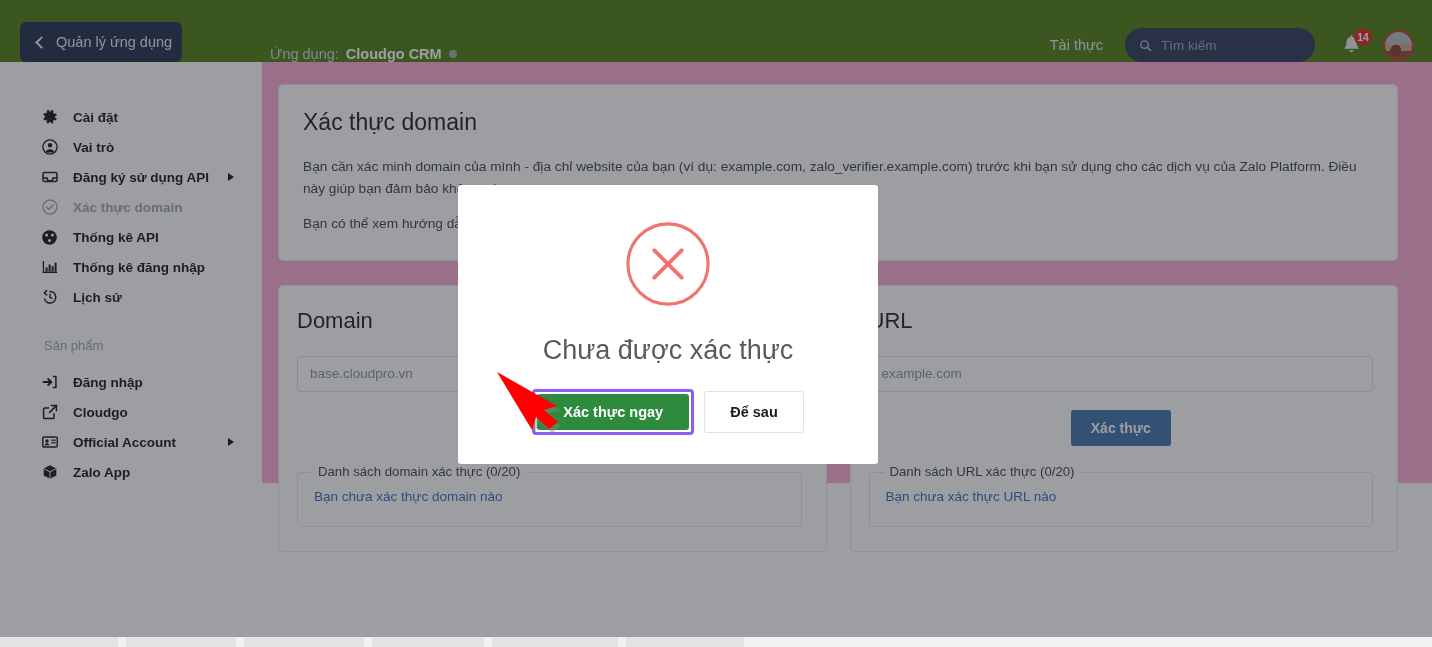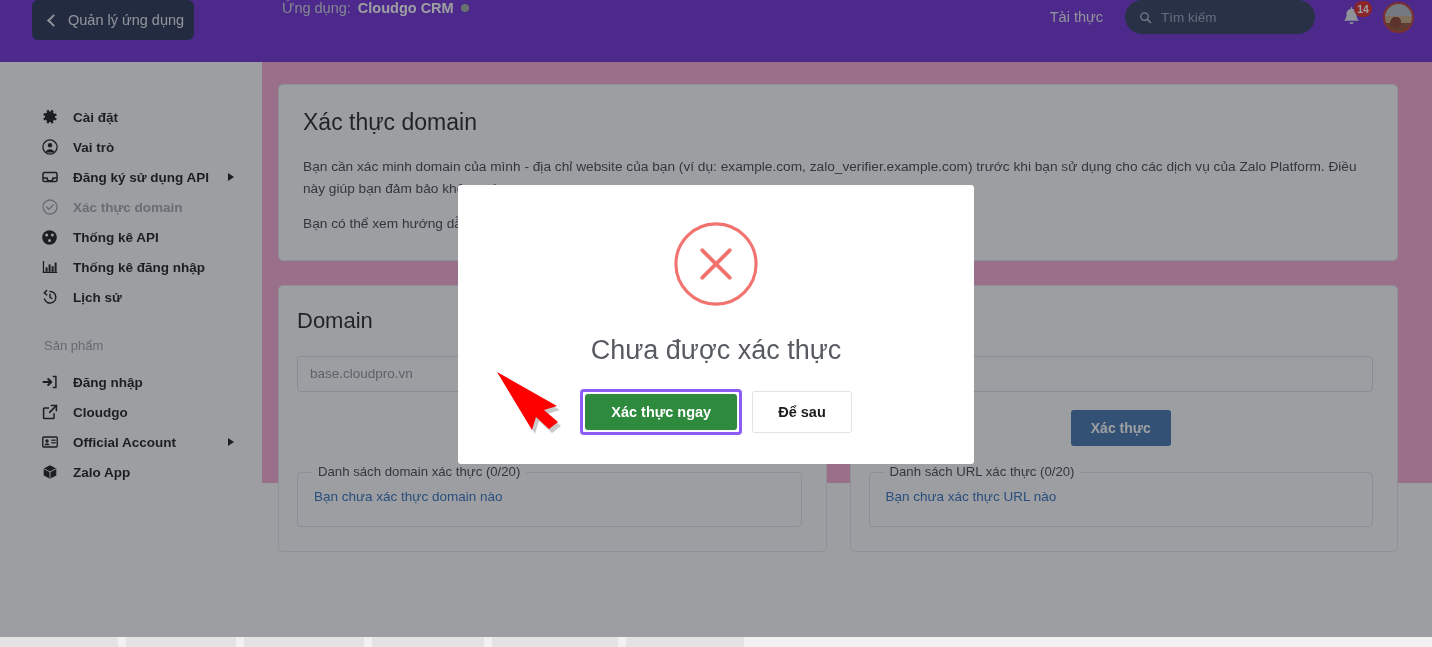--- a/index.html
+++ b/index.html
@@ -14,24 +14,23 @@
   .app {
     position: relative;
     width: 1432px; height: 647px;
     background: #ffffff;
   }
 
   
   .topbar {
     position: absolute; top: 0; left: 0;
     width: 1432px; height: 62px;
-    background: #6d28d9;
-    display: flex; align-items: flex-start;
+    background: #4d7c0f;
+    display: flex; align-items: flex-end;
     z-index: 5;
-    padding-left: 12px;
   }
   .back-btn {
     margin-left: 20px;
     width: 162px; height: 40px;
     border-radius: 6px;
     background: #1f2b4d;
     display: flex; align-items: center;
     gap: 10px;
     padding-left: 17px;
     cursor: pointer;
@@ -222,21 +221,21 @@
   
   .overlay {
     position: absolute; top: 0; left: 0;
     width: 1432px; height: 637px;
     background: rgba(40,43,50,0.46);
     z-index: 20;
   }
   .modal {
     position: absolute;
     left: 458px; top: 185px;
-    width: 516px; height: 279px;
+    width: 420px; height: 279px;
     background: #ffffff;
     border-radius: 3px;
     display: flex; flex-direction: column;
     align-items: center;
     z-index: 21;
   }
   .modal-icon {
     margin-top: 36px;
     width: 86px; height: 86px;
   }

